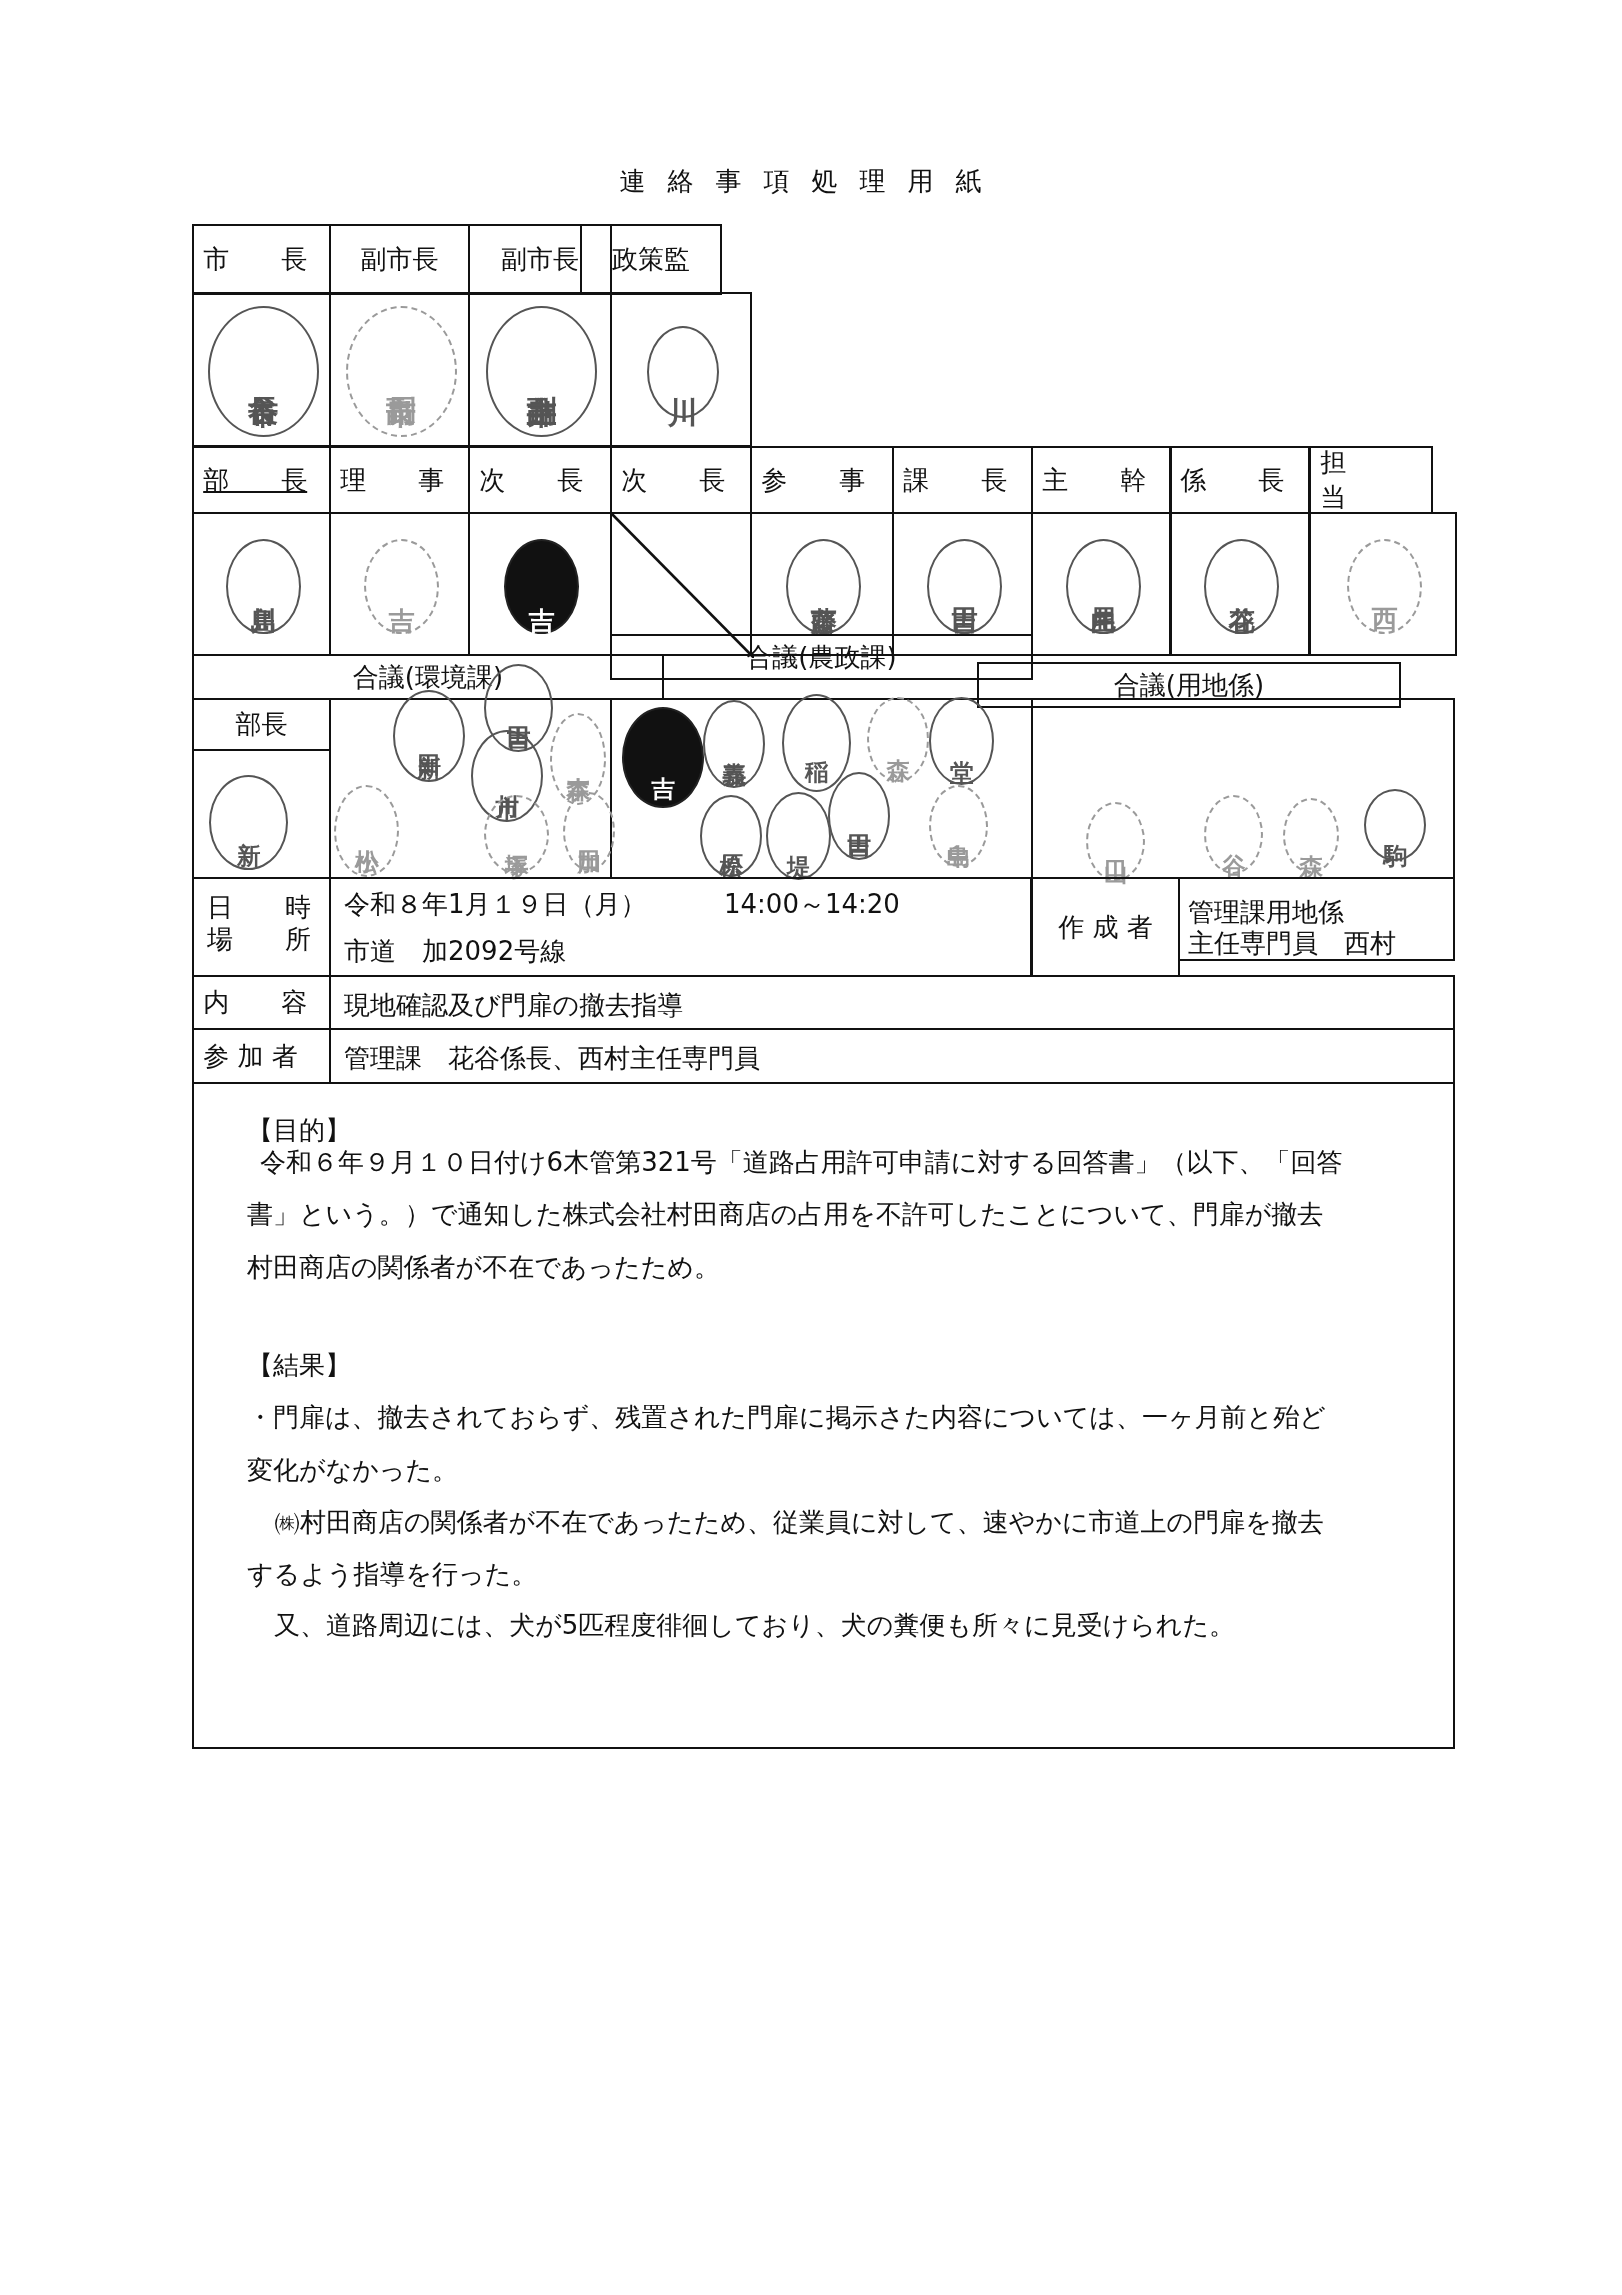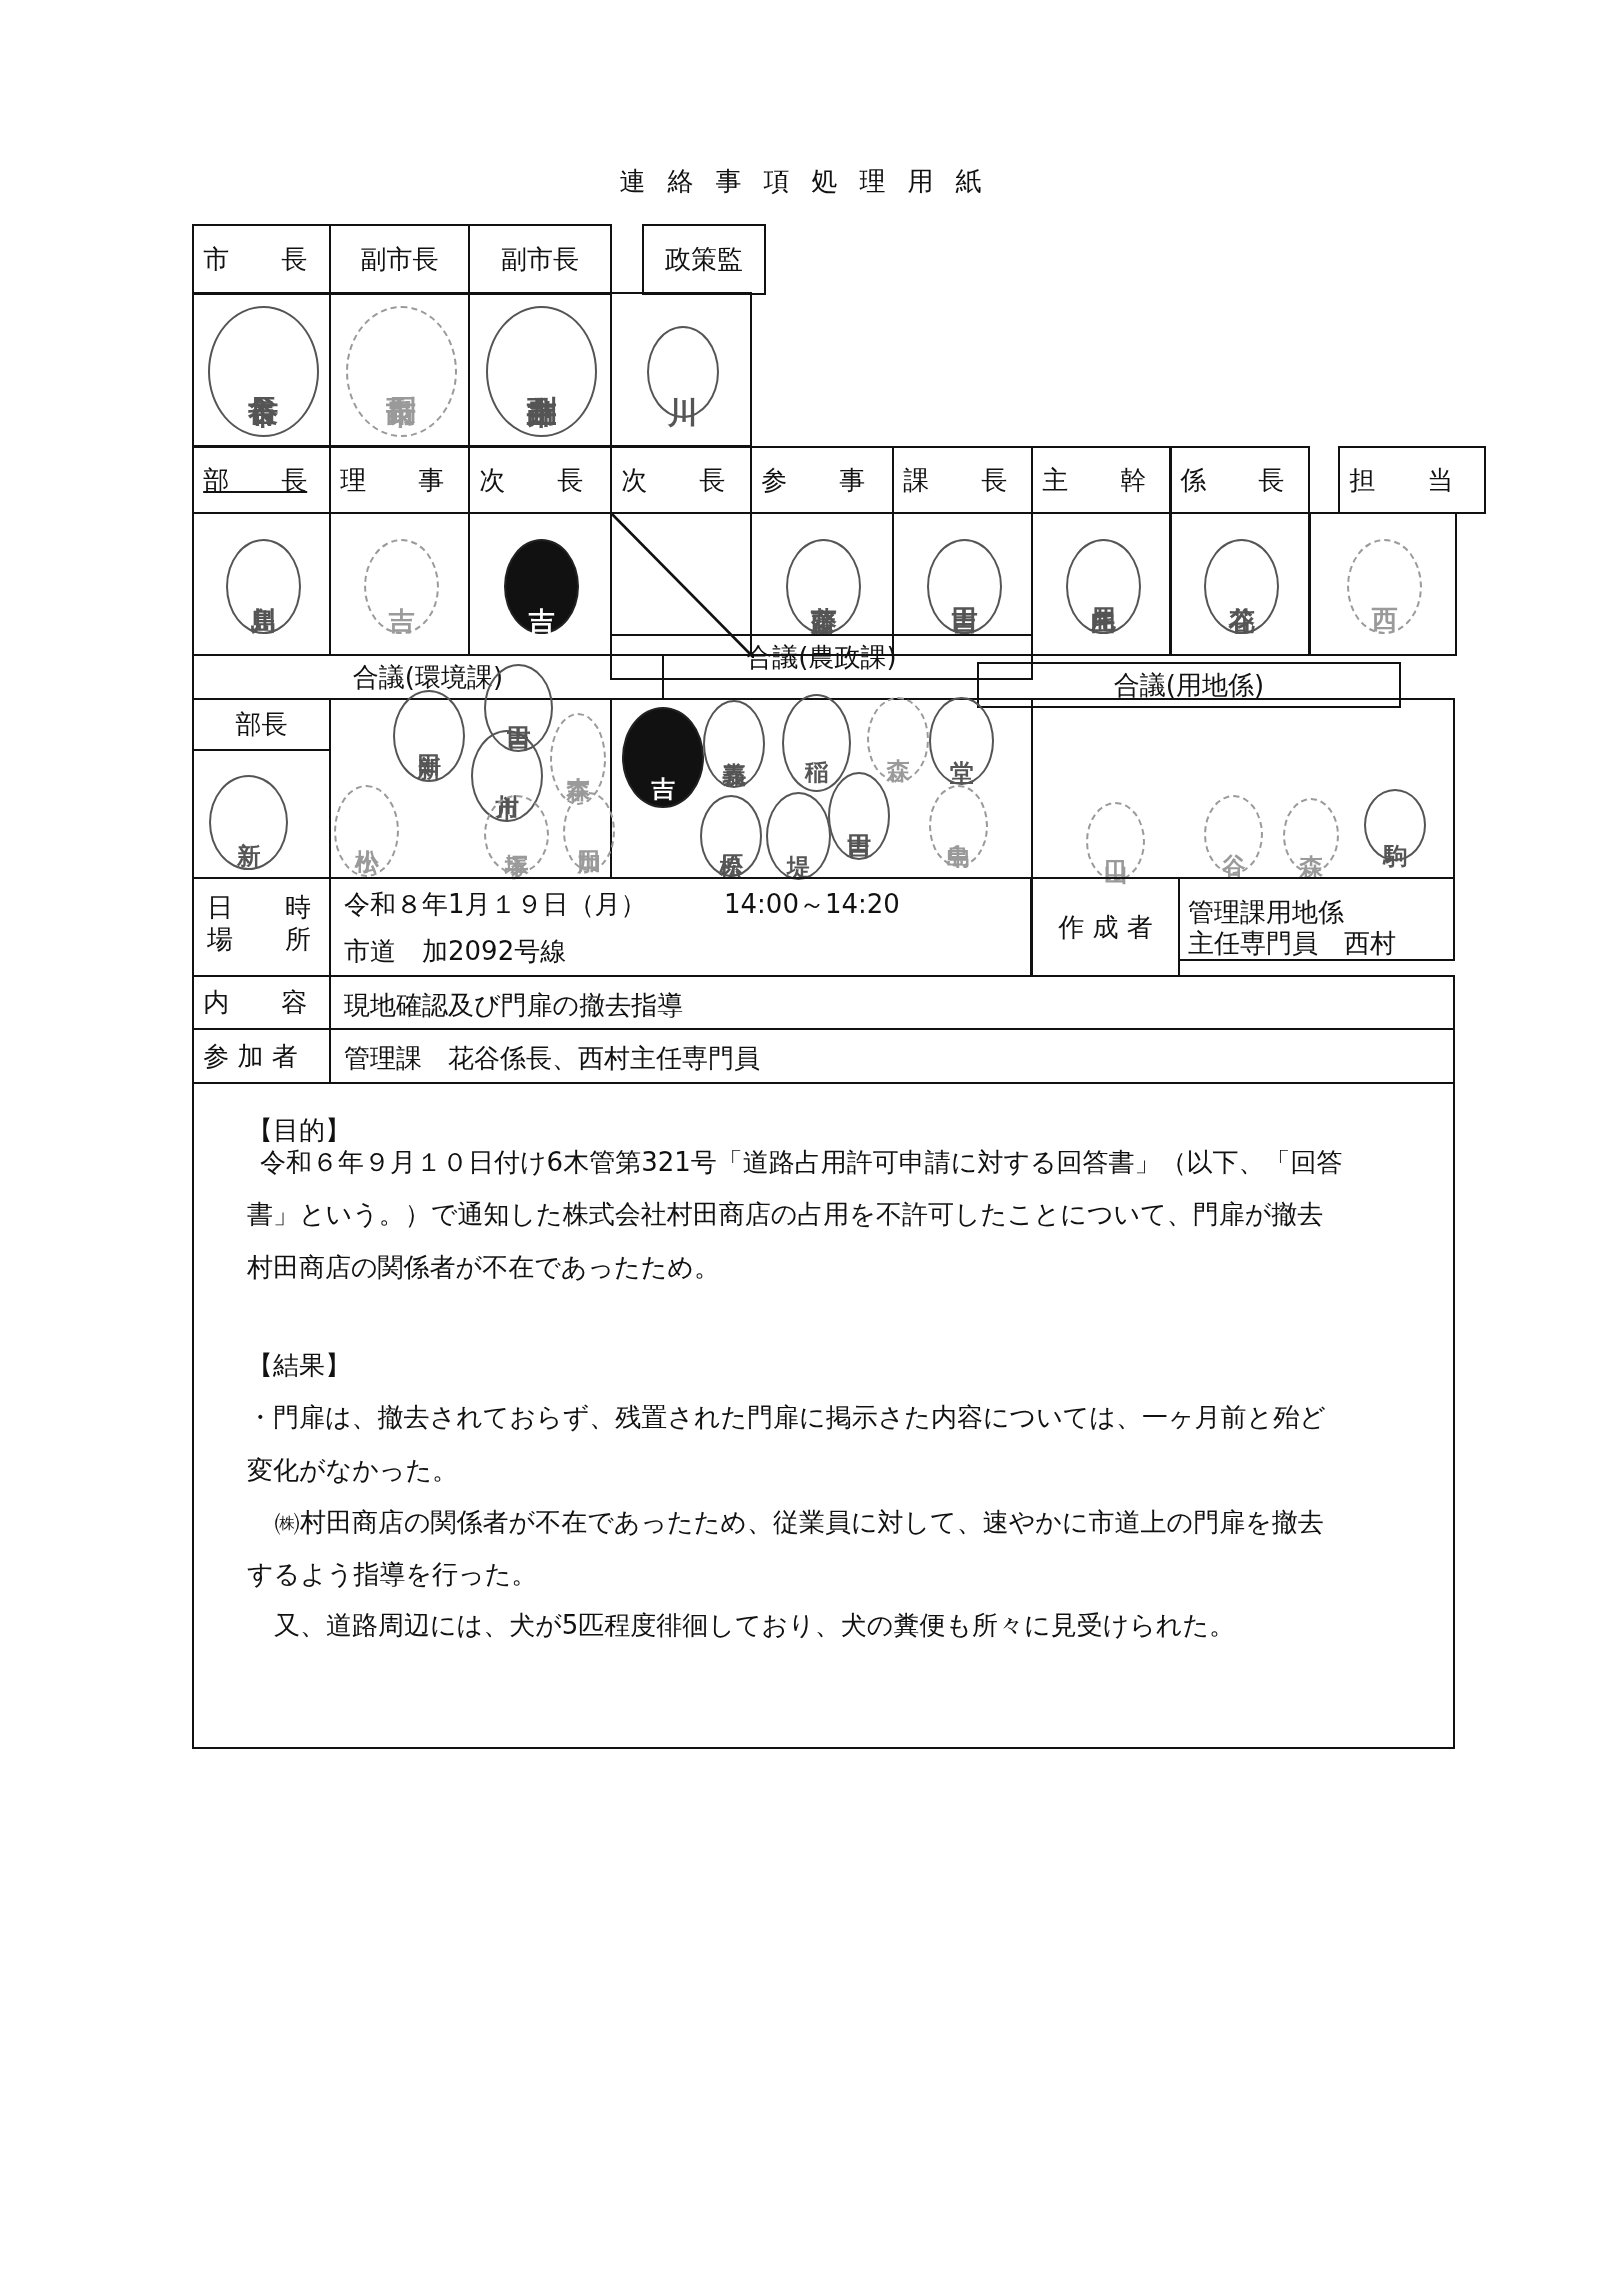--- a/index.html
+++ b/index.html
@@ -32,21 +32,21 @@
       <div class="stamp mid" style="width: 111px; height: 131px; left: 14px; top: 12px;">谷市長</div>
     </div>
     <div class="abs cell lbl spaced" style="left: 329px; top: 224px; width: 141px; height: 71px;">副市長</div>
     <div class="abs cell" style="left: 329px; top: 292px; width: 141px; height: 155px;">
       <div class="stamp faint" style="width: 111px; height: 131px; left: 14.7px; top: 12px;">副市長</div>
     </div>
     <div class="abs cell lbl spaced" style="left: 468px; top: 224px; width: 144px; height: 71px;">副市長</div>
     <div class="abs cell" style="left: 468px; top: 292px; width: 144px; height: 155px;">
       <div class="stamp mid" style="width: 111px; height: 131px; left: 16.4px; top: 12px;">井上副市</div>
     </div>
-    <div class="abs cell lbl spaced" style="left: 642px; top: 224px; width: 124px; height: 71px;">政策監</div>
+    <div class="abs cell lbl spaced" style="left: 580px; top: 224px; width: 142px; height: 71px;">政策監</div>
     <div class="abs cell" style="left: 610px; top: 292px; width: 142px; height: 155px;">
       <div class="stamp mid" style="width: 72px; height: 92px; left: 35px; top: 32px;">川</div>
     </div>
   </div>
 
 <div id="dept-block">
     <div class="abs cell lbl" style="left: 192px; top: 446px; width: 139px; height: 68px; text-decoration: underline;">部　　長</div>
     <div class="abs cell" style="left: 192px; top: 512px; width: 139px; height: 144px;">
       <div class="stamp mid" style="width: 75px; height: 95px; left: 32px; top: 25px; font-size: 26px;">島川</div>
     </div>
@@ -73,21 +73,21 @@
       <div class="stamp mid" style="width: 75px; height: 95px; left: 33px; top: 25px; font-size: 26px;">吉田</div>
     </div>
     <div class="abs cell lbl" style="left: 1031px; top: 446px; width: 141px; height: 68px;">主　　幹</div>
     <div class="abs cell" style="left: 1031px; top: 512px; width: 141px; height: 144px;">
       <div class="stamp mid" style="width: 75px; height: 95px; left: 33px; top: 25px; font-size: 26px;">曲尾</div>
     </div>
     <div class="abs cell lbl" style="left: 1169px; top: 446px; width: 141px; height: 68px;">係　　長</div>
     <div class="abs cell" style="left: 1169px; top: 512px; width: 141px; height: 144px;">
       <div class="stamp mid" style="width: 75px; height: 95px; left: 33px; top: 25px; font-size: 26px;">花谷</div>
     </div>
-    <div class="abs cell lbl" style="left: 1338px; top: 446px; width: 148px; height: 68px;">担　　当</div>
+    <div class="abs cell lbl" style="left: 1309px; top: 446px; width: 124px; height: 68px;">担　　当</div>
     <div class="abs cell" style="left: 1309px; top: 512px; width: 148px; height: 144px;">
       <div class="stamp faint" style="width: 75px; height: 95px; left: 36px; top: 25px; font-size: 26px;">西</div>
     </div>
   </div>
 
 <div class="abs cell lbl center" style="left:192px;top:654px;width:472px;height:46px;text-align:center;">合議(環境課)</div>
 <div class="abs cell lbl center" style="left:610px;top:634px;width:423px;height:46px;">合議(農政課)</div>
 <div class="abs cell lbl center" style="left:977px;top:654px;width:424px;height:46px;margin-top:8px;">合議(用地係)</div>
 
 <div class="abs cell" style="left:192px;top:698px;width:139px;height:181px;"></div>

